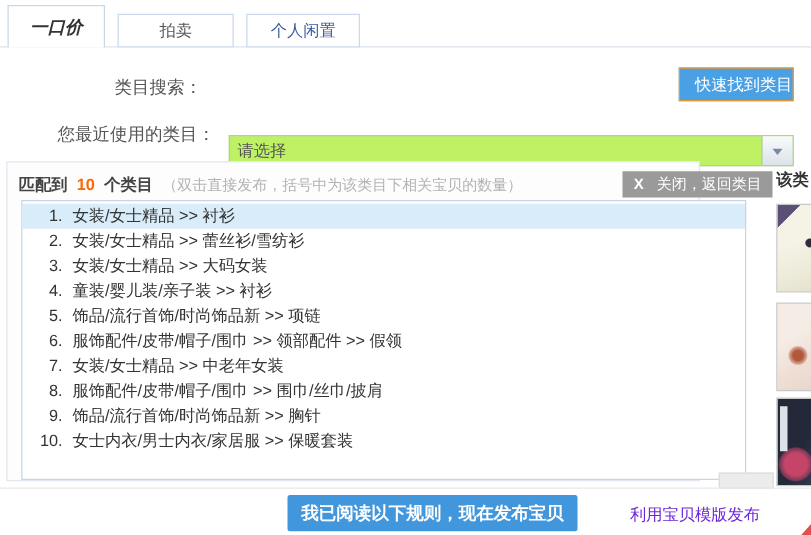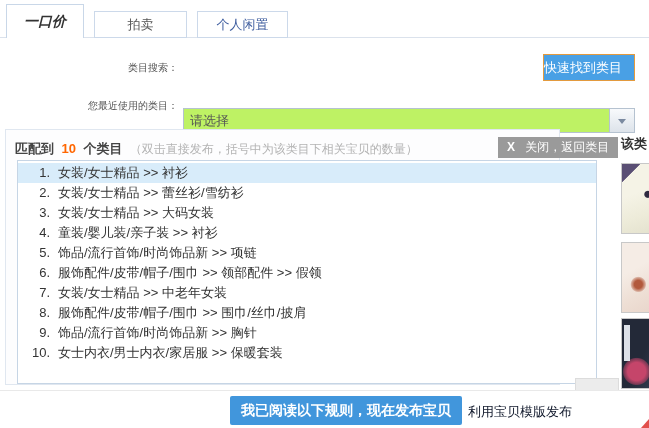--- a/index.html
+++ b/index.html
@@ -8,28 +8,28 @@
 
   
   .tab-line{position:absolute;left:0;top:37px;width:649px;height:1px;background:#dbe2ec;}
   .tab{position:absolute;background:#fff;text-align:center;font-size:13px;z-index:1;box-sizing:border-box;}
   .tab.active{left:6px;top:4px;width:78px;height:34px;line-height:33px;border:1px solid #c9d7e8;border-bottom:none;
               font-weight:bold;color:#333;font-size:14px;z-index:2;font-style:italic;}
   .tab.t2{left:94px;top:11px;width:93px;height:27px;line-height:26px;border:1px solid #ccd9ea;color:#555;}
   .tab.t3{left:197px;top:11px;width:91px;height:27px;line-height:26px;border:1px solid #ccd9ea;color:#3d5c9e;}
 
   
-  .lbl{position:absolute;font-size:10px;color:#555;text-align:right;}
+  .lbl{position:absolute;font-size:14px;color:#555;text-align:center;}
   .lbl-search{left:75px;top:61px;width:103px;}
   .search-input{position:absolute;left:183px;top:54px;width:355px;height:27px;box-sizing:border-box;
                 border:1px solid #6fb0e0;font-size:13px;color:#333;padding:0 6px;outline:none;
                 font-family:"Liberation Sans","DejaVu Sans",sans-serif;}
   .search-btn{position:absolute;left:543px;top:54px;width:92px;height:27px;box-sizing:border-box;
               background:#49a0e5;border:1px solid #e39a3e;color:#fff;font-size:13px;
-              text-align:left;line-height:25px;cursor:pointer;}
+              text-align:right;line-height:25px;cursor:pointer;}
 
   
   .lbl-recent{left:40px;top:99px;width:138px;}
   .select{position:absolute;left:183px;top:108px;width:452px;height:25px;box-sizing:border-box;
           border:1px solid #b5c2d0;background:#bef264;cursor:pointer;}
   .select-value{position:absolute;left:6px;top:0;line-height:23px;font-size:13px;color:#555;}
   .select-arrow{position:absolute;right:0;top:0;width:24px;height:23px;border-left:1px solid #b5c2d0;
                 background:linear-gradient(#f8fafc,#dde3ea);}
   .select-arrow .arr{position:absolute;left:8px;top:10px;width:0;height:0;
                 border-left:4px solid transparent;border-right:4px solid transparent;border-top:5px solid #7b8aa0;}
@@ -67,21 +67,21 @@
       linear-gradient(115deg, #232938 0 50%, #2e3648 75%, #3a445a 100%);
       background-size:6px 36px,100% 100%,100% 100%;background-position:2px 6px,0 0,0 0;}
   .gray-chip{position:absolute;left:575px;top:378px;width:44px;height:13px;box-sizing:border-box;
              background:#ececec;border:1px solid #dcdcdc;cursor:pointer;}
 
   
   .footer-line{position:absolute;left:0;top:390px;width:649px;height:1px;background:#e9e9e9;}
   .publish-btn{position:absolute;left:230px;top:396px;width:232px;height:29px;background:#4196dc;
                color:#fff;font-size:14px;font-weight:bold;text-align:center;line-height:29px;
                border-radius:2px;cursor:pointer;}
-  .template-link{position:absolute;left:468px;top:403px;font-size:13px;color:#0f172a;cursor:pointer;white-space:nowrap;}
+  .template-link{position:absolute;left:504px;top:403px;font-size:13px;color:#6d28d9;cursor:pointer;white-space:nowrap;}
   .corner-red{position:absolute;left:641px;top:419px;width:0;height:0;
               border-left:8px solid transparent;border-bottom:9px solid #e2504c;}
 </style>
 </head>
 <body>
 
 <div class="screen">
 
   <div class="tab-line"></div>
   <div class="tab active">一口价</div>

